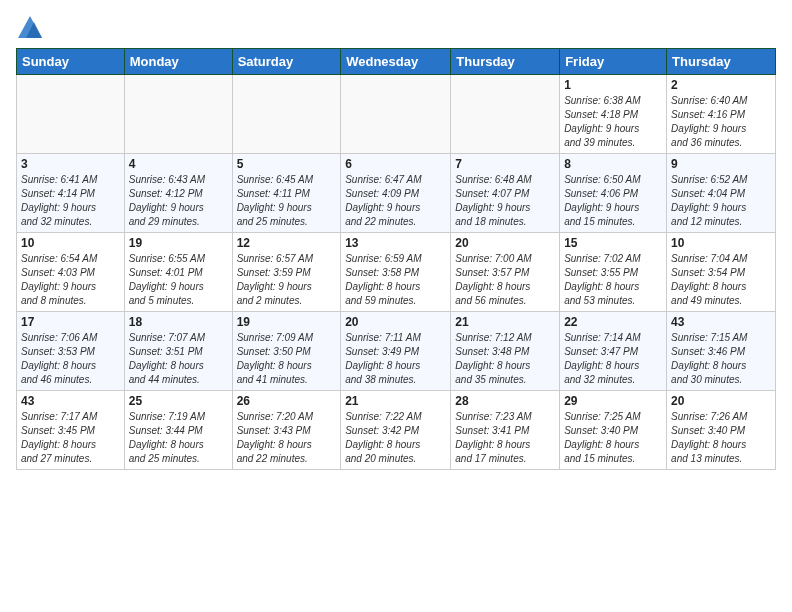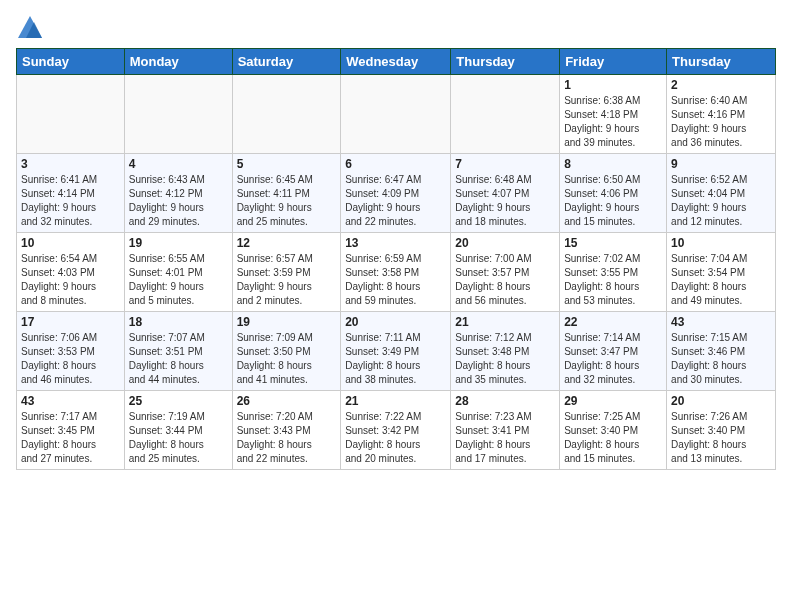--- a/index.html
+++ b/index.html
@@ -90,20 +90,21 @@
       font-weight: bold;
       font-size: 12px;
       color: #222;
       display: block;
       margin-bottom: 2px;
     }
     .cell-info {
       font-size: 10px;
       color: #333;
       line-height: 1.4;
+      font-style: italic;
     }
     .empty-cell {
       background: #f9f9f9 !important;
     }
   </style>
 </head>
 <body>
 
 <div class="page">
   <div class="header-area">

